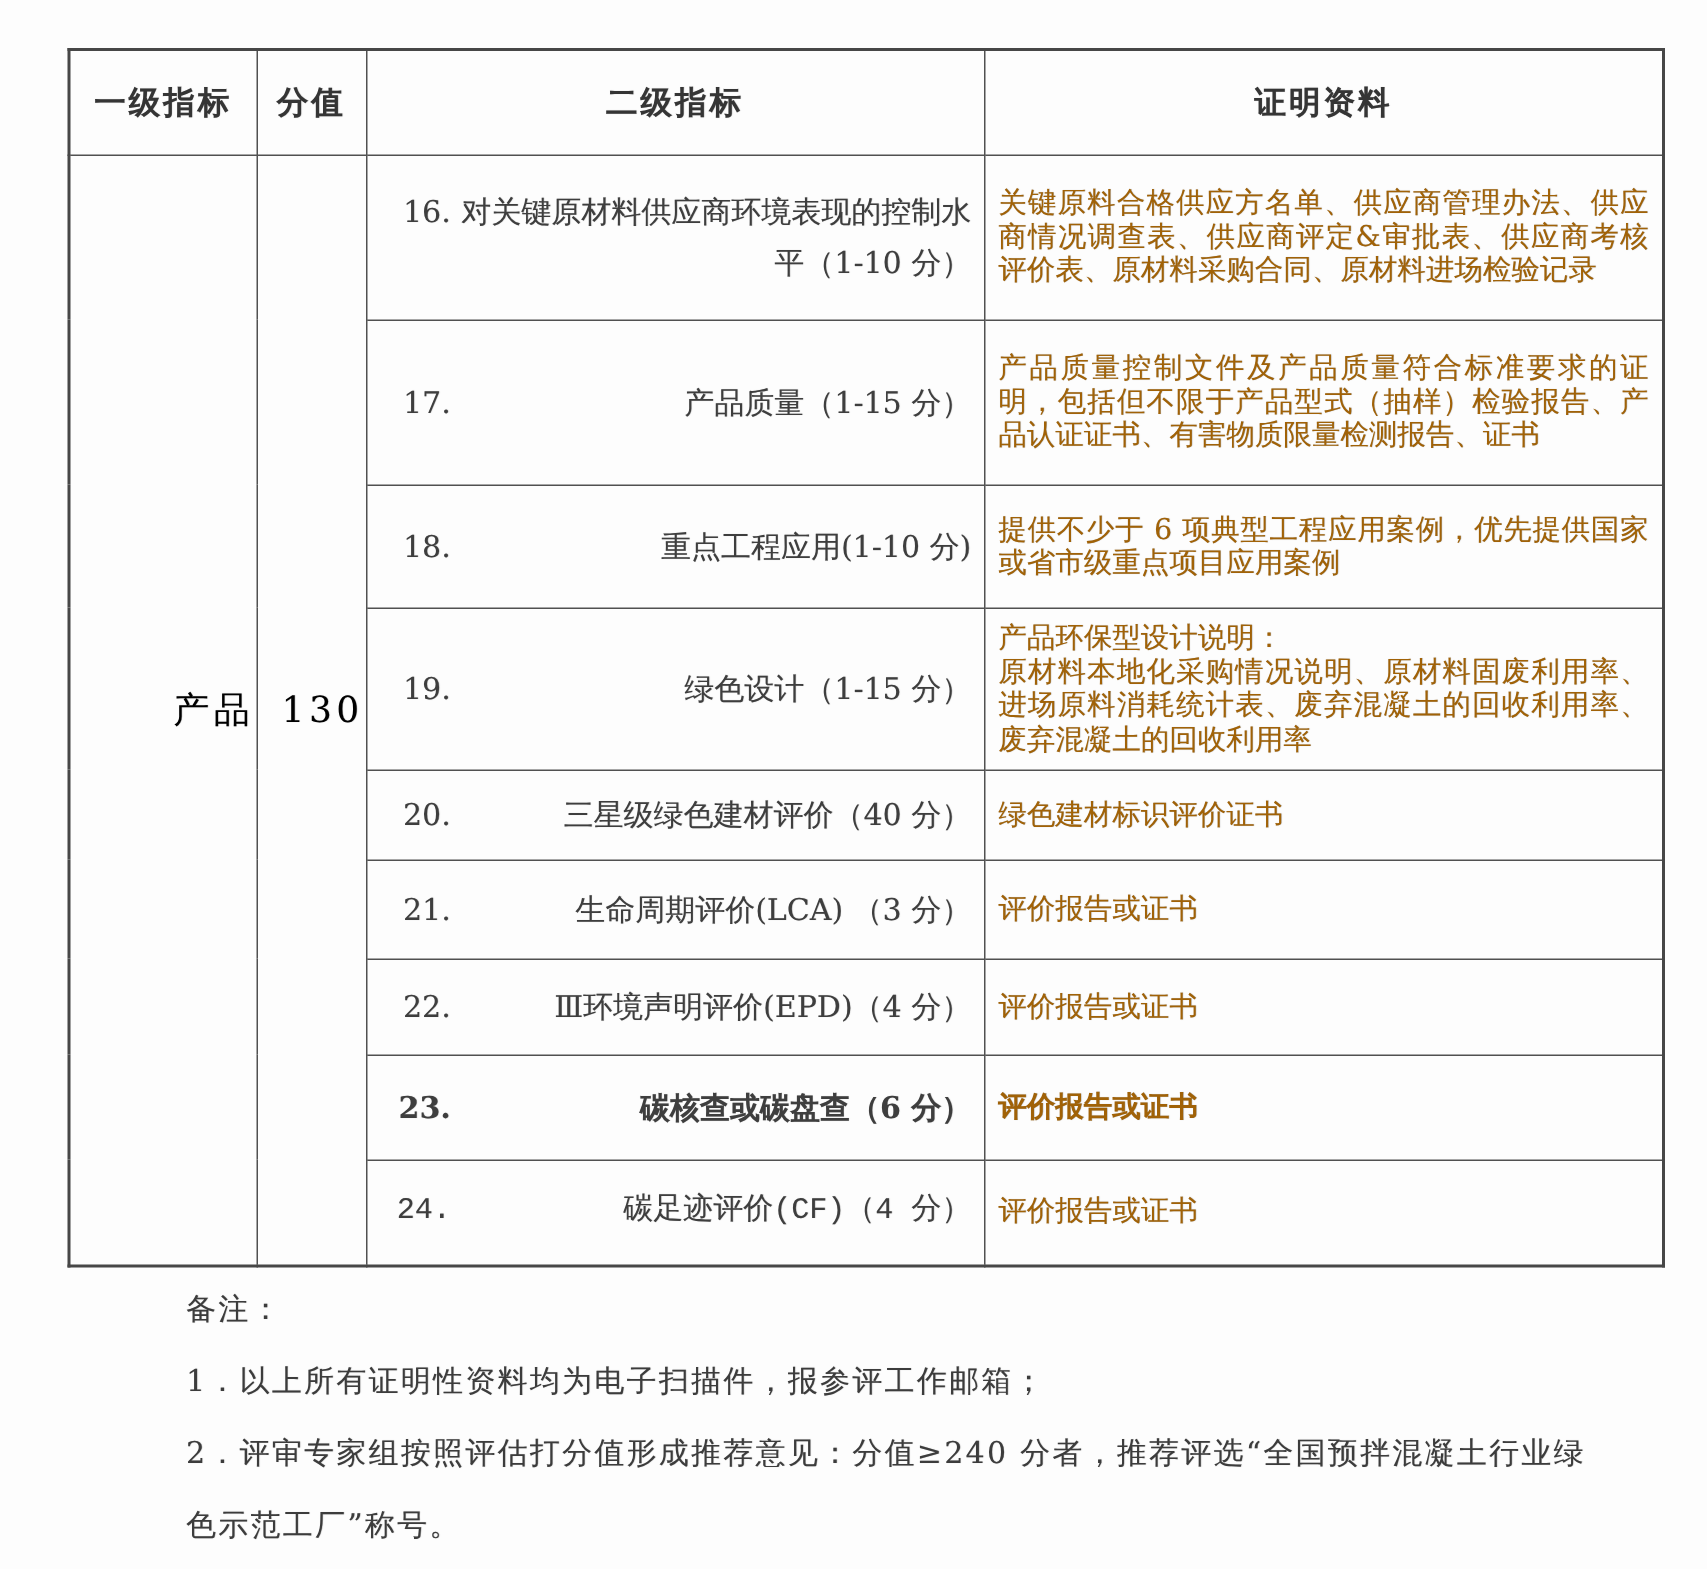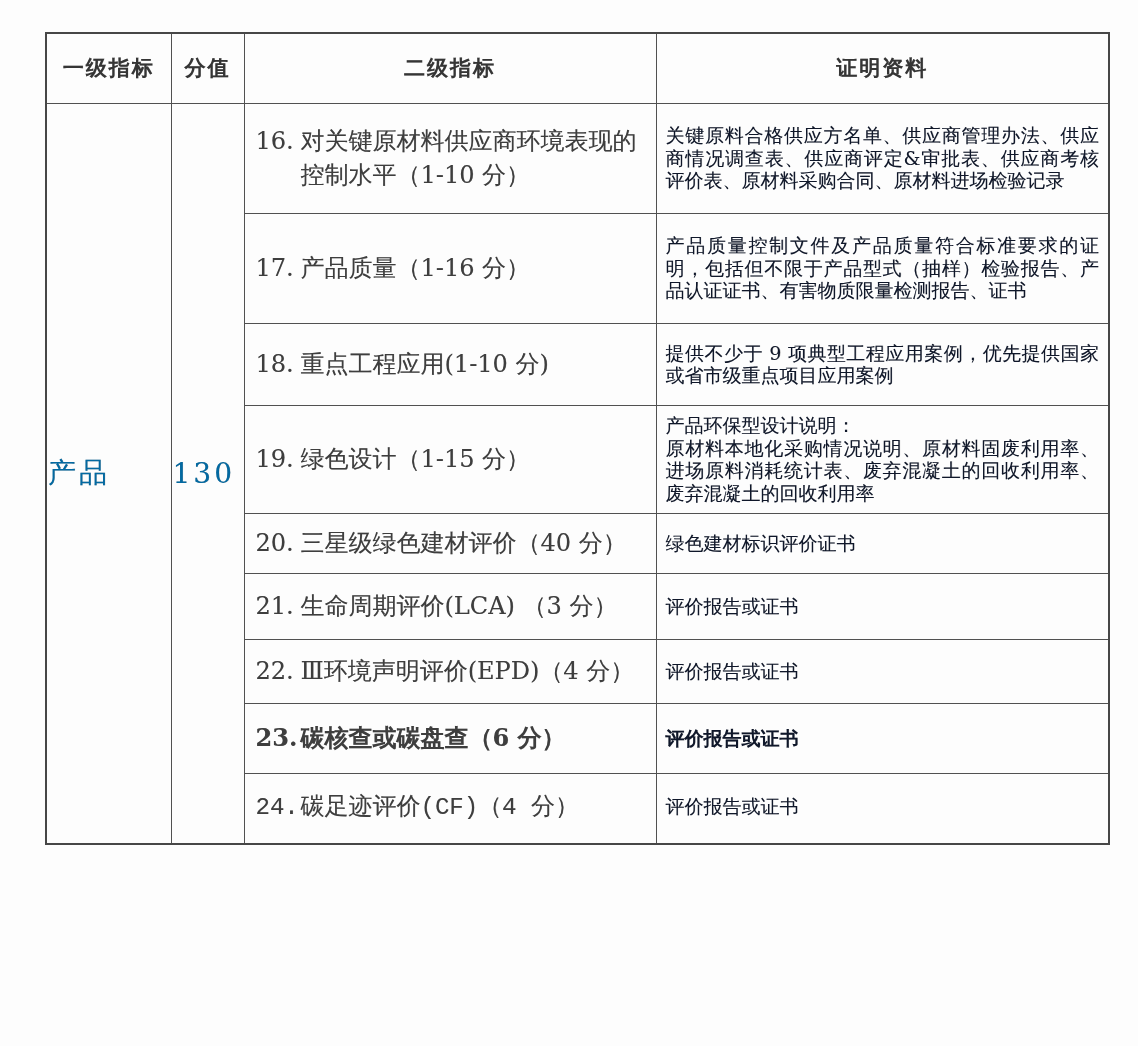--- a/index.html
+++ b/index.html
@@ -31,33 +31,33 @@
   tbody tr:nth-child(2){height:110px;}
   tbody tr:nth-child(3){height:82px;}
   tbody tr:nth-child(4){height:108px;}
   tbody tr:nth-child(5){height:60px;}
   tbody tr:nth-child(6){height:66px;}
   tbody tr:nth-child(7){height:64px;}
   tbody tr:nth-child(8){height:70px;font-weight:bold;}
   tbody tr:nth-child(9){height:71px;font-family:Liberation Mono, monospace;}
 
   td.group {
-    text-align:left; vertical-align:middle;
-    font-size:28px; letter-spacing:3px; color:#0369a1;
+    text-align:right; vertical-align:middle;
+    font-size:24px; letter-spacing:3px; color:#000000;
   }
-  td.ind { vertical-align:middle; padding:6px 8px 6px 11px; font-size:24px; }
+  td.ind { vertical-align:middle; padding:6px 8px 6px 11px; font-size:20px;text-align:right; }
   .ind-row { display:flex; line-height:34px; }
   .ind-num { flex:0 0 45px; }
   .ind-text { flex:1; }
 
   td.evi {
     vertical-align:middle; padding:5px 9px 5px 9px;
     font-size:19px; line-height:22.5px;
     text-align:justify; white-space:pre-line;
-    color:#0f172a;
+    color:#a16207;
   }
 
   .notes {
     position:absolute; left:124px; top:848px; width:942px;
     font-size:20px; line-height:48px; letter-spacing:1.5px; color:#3c3c3c;
   }
   .notes p { margin:0; }
 </style>
 </head>
 <body>
@@ -88,33 +88,33 @@
             <span class="ind-num">16.</span>
             <span class="ind-text">对关键原材料供应商环境表现的控制水平（1-10 分）</span>
           </div>
         </td>
         <td class="evi">关键原料合格供应方名单、供应商管理办法、供应商情况调查表、供应商评定&amp;审批表、供应商考核评价表、原材料采购合同、原材料进场检验记录</td>
       </tr>
       <tr>
         <td class="ind">
           <div class="ind-row">
             <span class="ind-num">17.</span>
-            <span class="ind-text">产品质量（1-16 分）</span>
+            <span class="ind-text">产品质量（1-15 分）</span>
           </div>
         </td>
         <td class="evi">产品质量控制文件及产品质量符合标准要求的证明，包括但不限于产品型式（抽样）检验报告、产品认证证书、有害物质限量检测报告、证书</td>
       </tr>
       <tr>
         <td class="ind">
           <div class="ind-row">
             <span class="ind-num">18.</span>
             <span class="ind-text">重点工程应用(1-10 分)</span>
           </div>
         </td>
-        <td class="evi">提供不少于 9 项典型工程应用案例，优先提供国家或省市级重点项目应用案例</td>
+        <td class="evi">提供不少于 6 项典型工程应用案例，优先提供国家或省市级重点项目应用案例</td>
       </tr>
       <tr>
         <td class="ind">
           <div class="ind-row">
             <span class="ind-num">19.</span>
             <span class="ind-text">绿色设计（1-15 分）</span>
           </div>
         </td>
         <td class="evi">产品环保型设计说明：
 原材料本地化采购情况说明、原材料固废利用率、进场原料消耗统计表、废弃混凝土的回收利用率、废弃混凝土的回收利用率</td>
@@ -160,14 +160,19 @@
           <div class="ind-row">
             <span class="ind-num">24.</span>
             <span class="ind-text">碳足迹评价(CF)（4 分）</span>
           </div>
         </td>
         <td class="evi">评价报告或证书</td>
       </tr>
     </tbody>
   </table>
 
+  <div class="notes">
+    <p>备注：</p>
+    <p>1．以上所有证明性资料均为电子扫描件，报参评工作邮箱；</p>
+    <p>2．评审专家组按照评估打分值形成推荐意见：分值≥240 分者，推荐评选“全国预拌混凝土行业绿色示范工厂”称号。</p>
+  </div>
 
 </div>
 
 </body></html>

